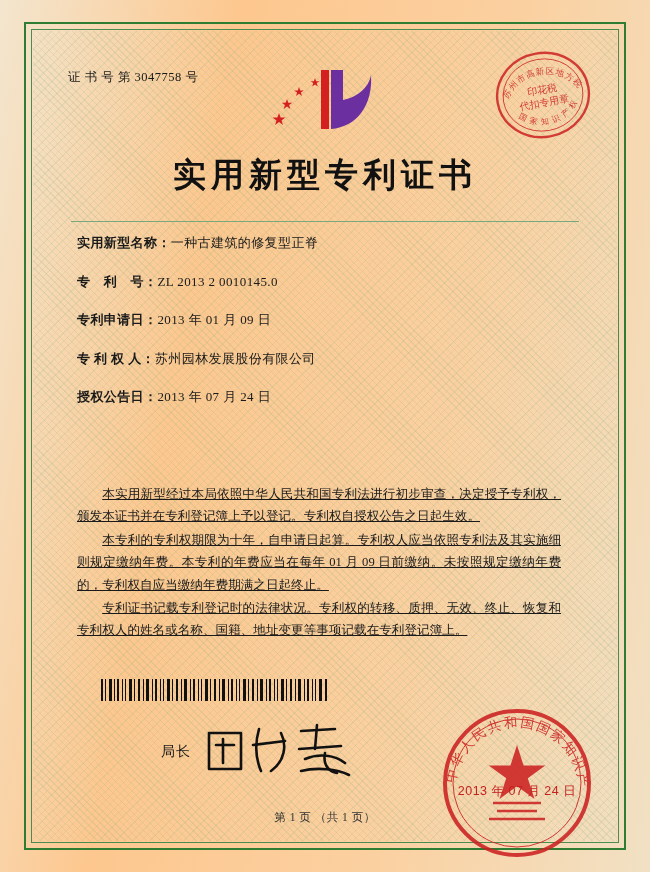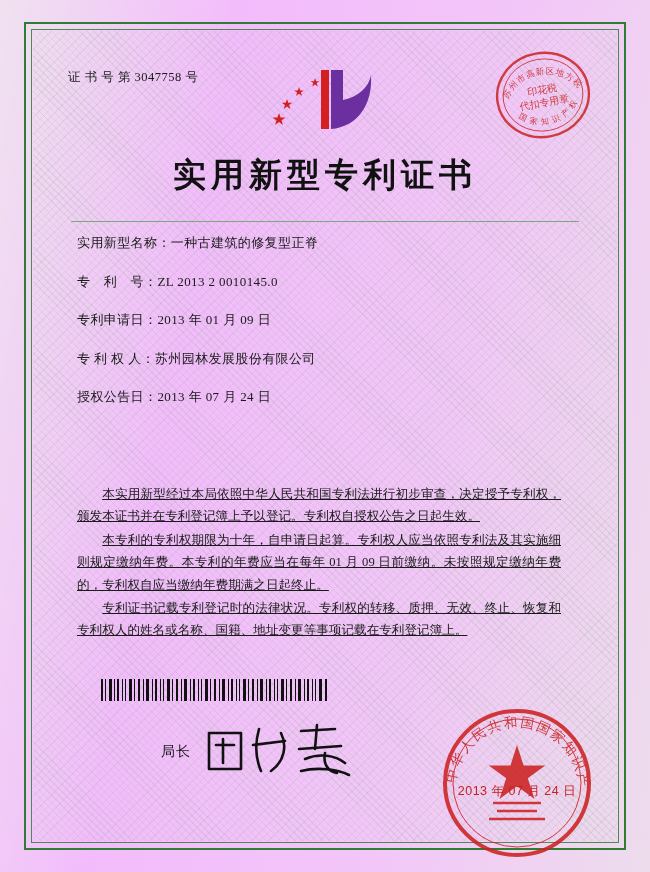--- a/index.html
+++ b/index.html
@@ -13,21 +13,21 @@
     font-family: "Liberation Serif", "DejaVu Serif", serif;
     color: #1a1a1a;
     overflow: hidden;
   }
 
   
   .page {
     position: relative;
     width: 650px;
     height: 872px;
-    background: #f0abfc;
+    background: #fdba74;
     box-sizing: border-box;
   }
   .paper-tint {
     position: absolute;
     inset: 0;
     background:
       linear-gradient(100deg, rgba(240,244,236,0.75) 0%, rgba(253,253,250,0.2) 30%, rgba(247,249,242,0.35) 65%, rgba(236,241,230,0.7) 100%);
     pointer-events: none;
   }
   .border-outer {
@@ -126,20 +126,21 @@
   .field {
     display: flex;
     align-items: baseline;
     margin-bottom: 20.5px;
     font-size: 13px;
   }
   .field-label {
     white-space: pre;
     flex: 0 0 auto;
     letter-spacing: 0.4px;
+    font-weight: bold;
   }
   .field-value {
     flex: 1 1 auto;
     letter-spacing: 0.4px;
   }
 
   
   .body-text {
     position: absolute;
     left: 44px;
@@ -388,14 +389,15 @@
           </g>
           <path id="sealArcTop" d="M 18 86 A 62 62 0 0 1 142 86" fill="none"></path>
           <text font-size="13.5" fill="#cc2222" font-family="'Liberation Serif', serif" letter-spacing="2.2">
             <textPath href="#sealArcTop" startOffset="3%">中华人民共和国国家知识产权局</textPath>
           </text>
         </g>
       </svg>
     </div>
     <div class="seal-date">2013 年 07 月 24 日</div>
 
+    <div class="page-num">第 1 页 （共 1 页）</div>
   </div>
 </div>
 
 </body></html>

